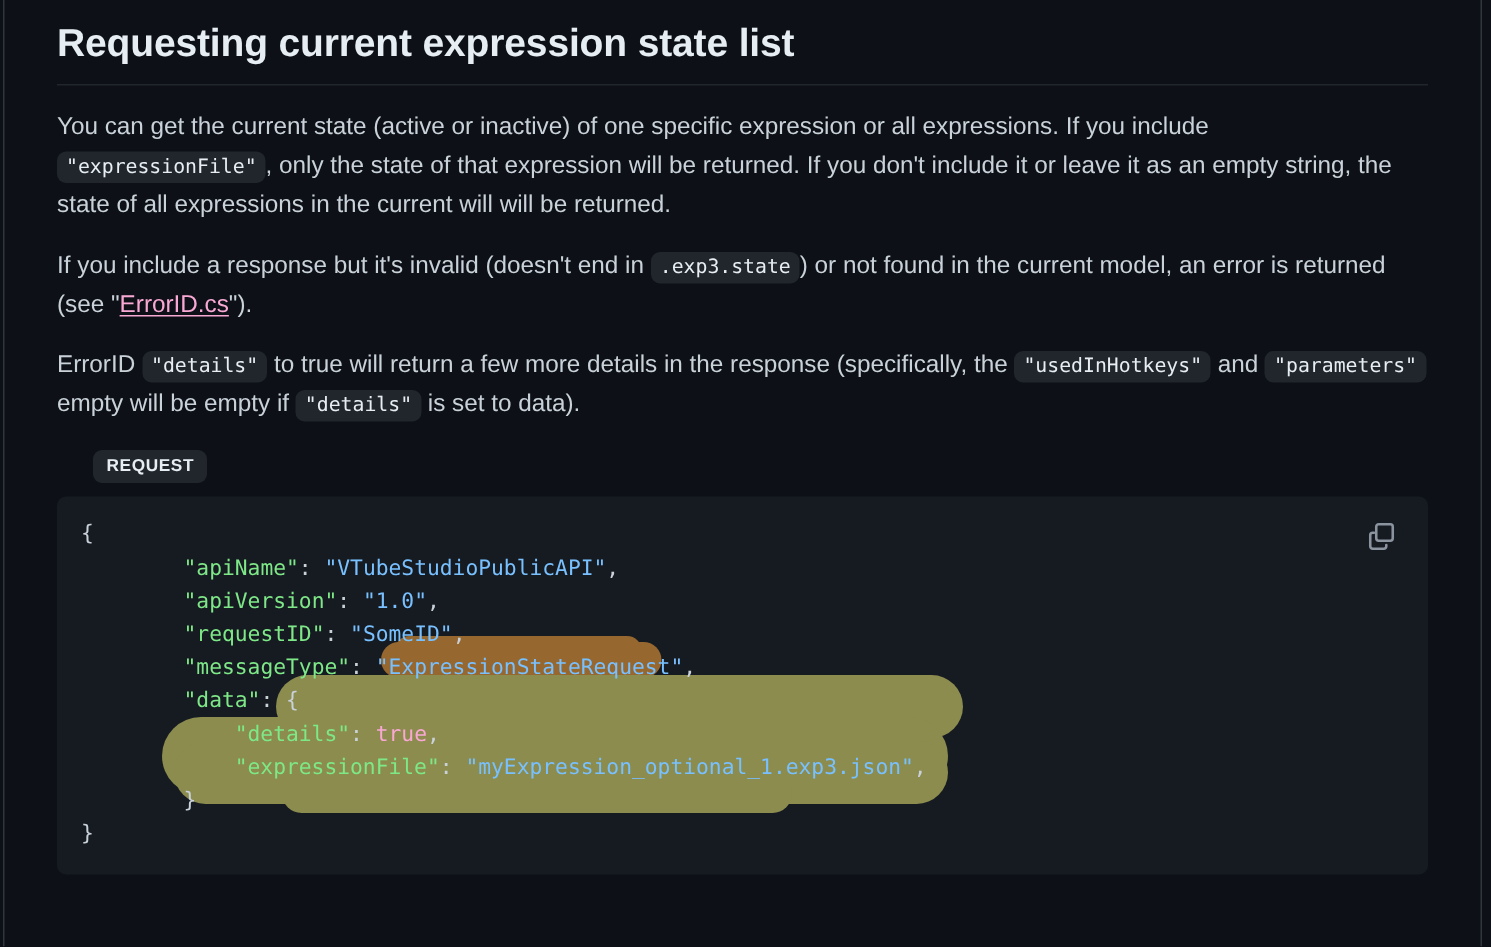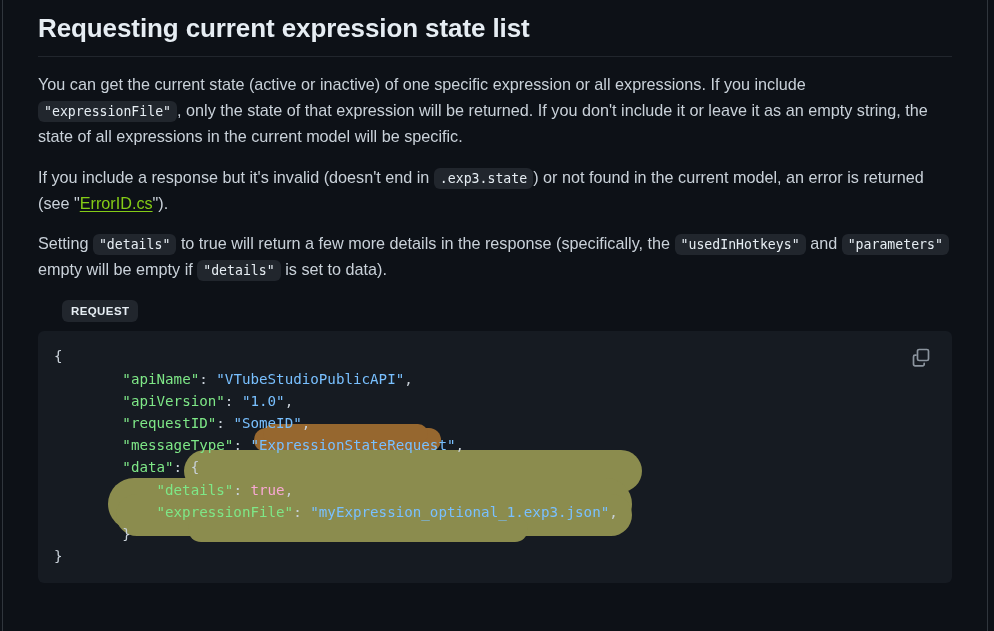--- a/index.html
+++ b/index.html
@@ -66,21 +66,21 @@
     font-family: "DejaVu Sans Mono", "Liberation Mono", monospace;
     font-size: 13.2px;
     background: #21262d;
     border-radius: 6px;
     padding: 3px 6px;
     color: #e6edf3;
     white-space: pre;
   }
 
   a.link {
-    color: #84cc16;
+    color: #f9a8d4;
     text-decoration: underline;
     text-underline-offset: 2px;
   }
 
   .badge-row { margin: 18px 0 9px 0; padding-left: 24px; }
   .badge {
     display: inline-block;
     font-size: 11.5px;
     font-weight: 700;
     letter-spacing: 0.4px;
@@ -157,30 +157,30 @@
   <div class="edge-rule-left"></div>
   <div class="edge-rule-right"></div>
 
   <div class="content">
 
     <h1 class="page-title">Requesting current expression state list</h1>
     <div class="title-rule"></div>
 
     <p class="para">
       <span>You can get the current state (active or inactive) of one specific expression or all expressions. If you include</span>
-      <code class="chip">"expressionFile"</code><span>, only the state of that expression will be returned. If you don't include it or leave it as an empty string, the state of all expressions in the current model will be specific.</span>
+      <code class="chip">"expressionFile"</code><span>, only the state of that expression will be returned. If you don't include it or leave it as an empty string, the state of all expressions in the current will will be returned.</span>
     </p>
 
     <p class="para">
       <span>If you include a response but it's invalid (doesn't end in</span>
       <code class="chip">.exp3.state</code><span>) or not found in the current model, an error is returned (see "</span><a class="link" href="#">ErrorID.cs</a><span>").</span>
     </p>
 
     <p class="para">
-      <span>Setting</span>
+      <span>ErrorID</span>
       <code class="chip">"details"</code>
       <span>to true will return a few more details in the response (specifically, the</span>
       <code class="chip">"usedInHotkeys"</code>
       <span>and</span>
       <code class="chip">"parameters"</code>
       <span>empty will be empty if</span>
       <code class="chip">"details"</code>
       <span>is set to data).</span>
     </p>
 

